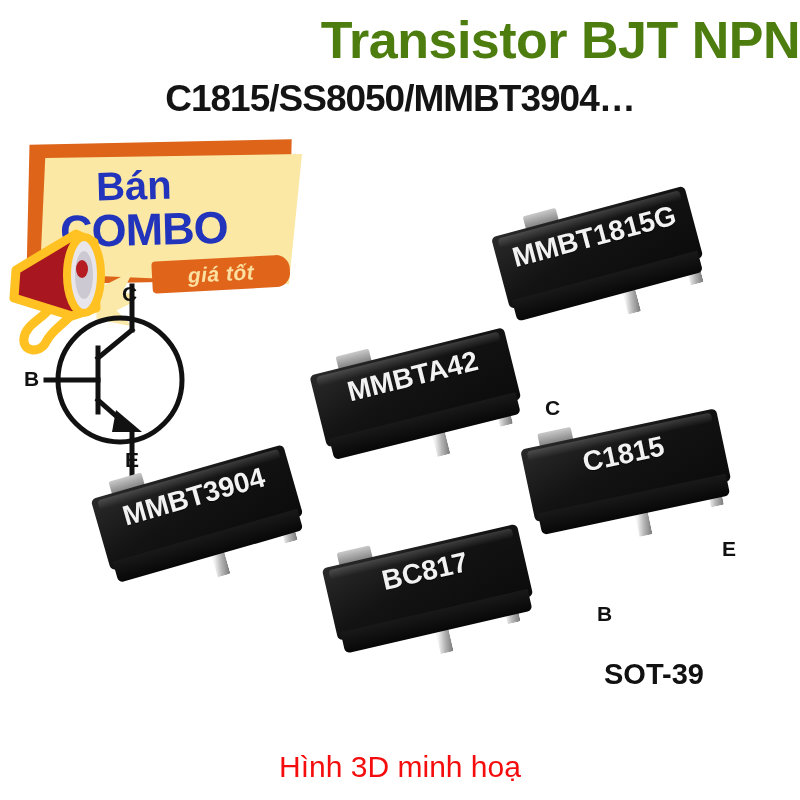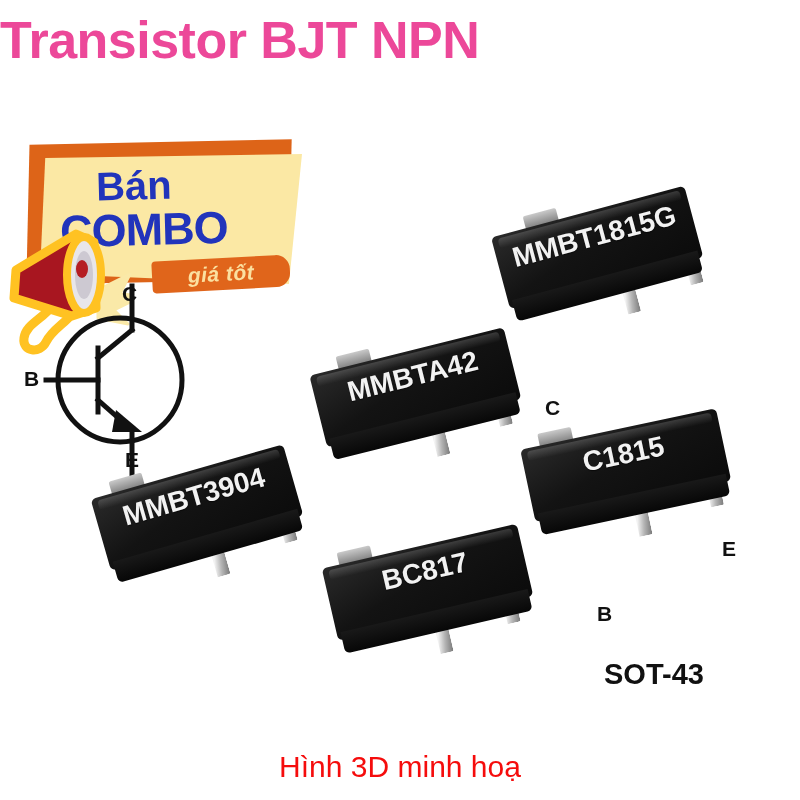--- a/index.html
+++ b/index.html
@@ -7,22 +7,22 @@
     width:800px;height:800px;
     background:#ffffff;
     font-family:"Liberation Sans", sans-serif;
     overflow:hidden;
     position:relative;
   }
   #stage{position:absolute;inset:0;width:800px;height:800px;overflow:hidden;background:#fff;}
 
   
   .title{
-    position:absolute;left:0;top:14px;width:800px;text-align:left;
-    font-size:52px;font-weight:bold;color:#ec4899;letter-spacing:-0.5px;
+    position:absolute;left:0;top:14px;width:800px;text-align:right;
+    font-size:52px;font-weight:bold;color:#4d7c0f;letter-spacing:-0.5px;
     line-height:1;white-space:nowrap;
   }
   .subtitle{
     position:absolute;left:0;top:80px;width:800px;text-align:center;
     font-size:37px;font-weight:bold;color:#141414;letter-spacing:-1px;
     line-height:1;white-space:nowrap;
   }
   .sot{
     position:absolute;left:604px;top:658px;
     font-size:29px;font-weight:bold;color:#111;letter-spacing:0px;
@@ -104,20 +104,21 @@
   .leg.foot{width:22px;height:48px;clip-path:polygon(0 0,58% 0,58% 52%,100% 52%,100% 100%,40% 100%,40% 44%,0 44%);}
   .leg.back{width:34px;height:14px;border-radius:2px;
     background:linear-gradient(180deg,#c9c9c9,#7d7d7d);}
 </style>
 </head>
 <body>
 
 <div id="stage">
 
   <div class="title">Transistor BJT NPN</div>
+  <div class="subtitle">C1815/SS8050/MMBT3904…</div>
 
   <div id="badge">
     <div class="card-shadow"></div>
     <div class="card-face"></div>
     <div class="badge-line1">Bán</div>
     <div class="badge-line2">COMBO</div>
   </div>
 
   <div class="ribbon">
     <div class="ribbon-text">giá tốt</div>
@@ -210,16 +211,16 @@
     <div class="leg back" style="left:18px;top:-12px;"></div>
     <div class="leg foot" style="left:88px;top:62px;"></div>
     <div class="leg foot" style="left:160px;top:48px;"></div>
     <div class="body">
         <div class="glint"></div>
       </div>
     <div class="front"></div>
     <div class="label">BC817</div>
   </div>
 
-  <div class="sot">SOT-43</div>
+  <div class="sot">SOT-39</div>
   <div class="caption">Hình 3D minh hoạ</div>
 
 </div>
 
 </body></html>

